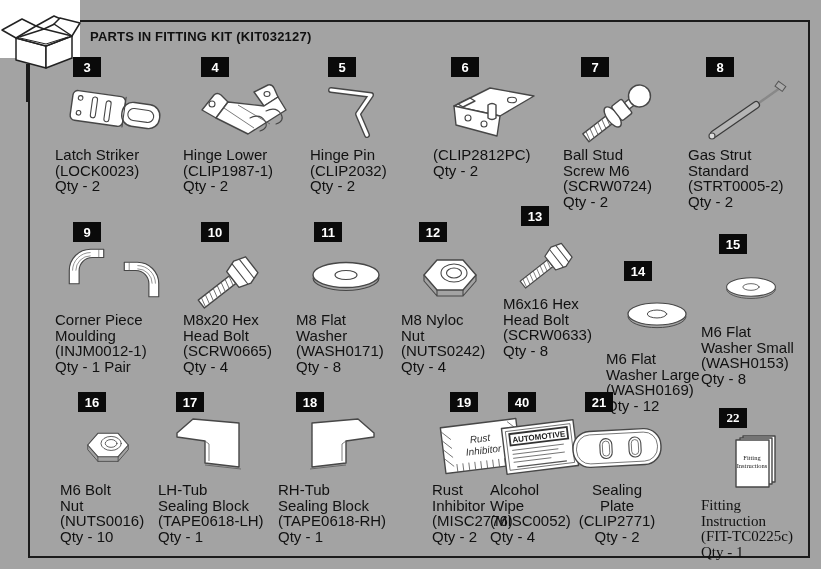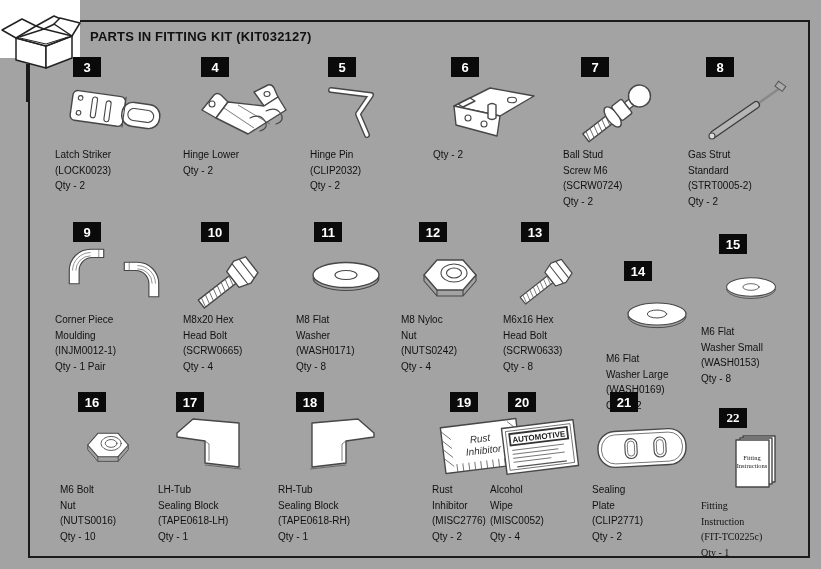--- a/index.html
+++ b/index.html
@@ -6,21 +6,21 @@
   .page{position:relative;width:821px;height:569px;background:#a3a3a3;overflow:hidden;
         font-family:"Liberation Sans",sans-serif;color:#111;padding-left:11px;}
   .frame{position:absolute;left:28px;top:20px;width:778px;height:534px;border:2px solid #1b1b1b;}
   .corner-mask{position:absolute;left:0;top:0;width:80px;height:58px;background:#fff;}
   .box-icon{position:absolute;left:0;top:2px;}
   .title{position:absolute;left:90px;top:29px;font-size:13px;font-weight:bold;letter-spacing:.2px;white-space:nowrap;}
   .cell{position:absolute;}
   .badge{margin-left:18px;width:28px;height:20px;background:#0a0a0a;color:#fff;
          font-weight:bold;font-size:13px;display:flex;align-items:center;justify-content:center;}
   .art{height:70px;display:flex;align-items:center;justify-content:center;}
-  .label{font-size:10px;line-height:15.5px;}
+  .label{font-size:15px;line-height:15.5px;}
   .ln{white-space:nowrap;}
   svg{overflow:visible;}
   .s  {stroke:#474747;stroke-width:1.4;fill:#fff;stroke-linejoin:round;stroke-linecap:round;}
   .sn {stroke:#474747;stroke-width:1.1;fill:none;stroke-linejoin:round;stroke-linecap:round;}
   .thin{stroke:#5a5a5a;stroke-width:.8;fill:none;}
 </style>
 </head>
 <body>
 
 <div class="page">
@@ -111,20 +111,21 @@
         <ellipse class="sn" cx="73" cy="14" rx="3" ry="2.5"></ellipse>
         <path class="s" d="M22,38 L34,22 L70,26 L84,17 L92,30 L54,54 Z"></path>
         <path class="thin" d="M30,28 L60,48 M44,25 L76,44"></path>
         <path class="sn" d="M56,38 q10,-5 15,3 q4,7 -5,10"></path>
         <path class="sn" d="M72,31 q10,-5 15,3 q4,7 -5,10"></path>
       </svg>
     </div>
     <div class="label">
       <div class="ln">Hinge Lower</div>
       <div class="ln"></div>
+      <div class="ln">(CLIP1987-1)</div>
       <div class="ln">Qty - 2</div>
     </div>
   </div>
 
   <div class="cell" style="left:310px;top:57px;width:118px;">
     <div class="badge">5</div>
     <div class="art">
       <svg width="100" height="64" viewBox="0 0 100 64">
         <path d="M12,10 L52,15 L39,34 L48,55" fill="none" stroke="#474747" stroke-width="6" stroke-linecap="round" stroke-linejoin="round"></path>
         <path d="M12,10 L52,15 L39,34 L48,55" fill="none" stroke="#fff" stroke-width="3.2" stroke-linecap="round" stroke-linejoin="round"></path>
@@ -145,20 +146,21 @@
         <path class="s" d="M10,26 L46,8 L90,16 L56,36 Z"></path>
         <path class="s" d="M10,26 L56,36 L53,56 L12,45 Z"></path>
         <path class="s" d="M14,24 L26,18 L31,21 L19,27 Z"></path>
         <ellipse class="sn" cx="68" cy="20" rx="4.5" ry="2.8"></ellipse>
         <circle class="sn" cx="24" cy="38" r="3"></circle>
         <circle class="sn" cx="40" cy="44" r="3"></circle>
         <path class="s" d="M44,25 q4,-3 8,0 l0,13 q-4,3 -8,0 Z"></path>
       </svg>
     </div>
     <div class="label">
+      <div class="ln">(CLIP2812PC)</div>
       <div class="ln">Qty - 2</div>
     </div>
   </div>
 
   <div class="cell" style="left:563px;top:57px;width:112px;">
     <div class="badge">7</div>
     <div class="art">
       <svg width="100" height="64" viewBox="0 0 100 64">
         <g transform="rotate(-38 50 32)">
           <rect class="s" x="8" y="27" width="30" height="10"></rect>
@@ -255,21 +257,21 @@
         </svg>
     </div>
     <div class="label">
       <div class="ln">M8 Nyloc</div>
       <div class="ln">Nut</div>
       <div class="ln">(NUTS0242)</div>
       <div class="ln">Qty - 4</div>
     </div>
   </div>
 
-  <div class="cell" style="left:503px;top:222px;width:100px;">
+  <div class="cell" style="left:503px;top:206px;width:100px;">
     <div class="badge">13</div>
     <div class="art">
       <svg width="100" height="64" viewBox="0 0 100 64">
         <g transform="translate(50,32) scale(0.87) translate(-50,-32)">
             <use href="#sym-bolt"></use>
           </g>
       </svg>
     </div>
     <div class="label">
       <div class="ln">M6x16 Hex</div>
@@ -377,42 +379,42 @@
     </div>
     <div class="label">
       <div class="ln">Rust</div>
       <div class="ln">Inhibitor</div>
       <div class="ln">(MISC2776)</div>
       <div class="ln">Qty - 2</div>
     </div>
   </div>
 
   <div class="cell" style="left:490px;top:392px;width:100px;">
-    <div class="badge">20</div>
+    <div class="badge">40</div>
     <div class="art">
       <svg width="100" height="64" viewBox="0 0 100 64">
         <g transform="rotate(-7 50 32)">
           <rect class="s" x="14" y="9" width="72" height="46"></rect>
           <rect class="thin" x="17.5" y="12.5" width="65" height="39"></rect>
           <rect x="21" y="15.5" width="58" height="11.5" fill="none" stroke="#333" stroke-width="1.8"></rect>
           <text x="50" y="24.5" font-size="8" font-weight="bold" text-anchor="middle" fill="#222">AUTOMOTIVE</text>
           <path class="thin" d="M22,32 h52 M22,36 h46 M22,40 h52 M22,44 h38"></path>
           <path d="M25,49 h50" stroke="#555" stroke-width="1.4" fill="none"></path>
         </g>
       </svg>
     </div>
     <div class="label">
       <div class="ln">Alcohol</div>
       <div class="ln">Wipe</div>
       <div class="ln">(MISC0052)</div>
       <div class="ln">Qty - 4</div>
     </div>
   </div>
 
-  <div class="cell" style="left:592px;top:392px;width:100px;">
+  <div class="cell" style="left:567px;top:392px;width:100px;text-align:center;">
     <div class="badge">21</div>
     <div class="art">
       <svg width="100" height="64" viewBox="0 0 100 64">
         <g transform="rotate(-3 50 33)">
           <rect class="s" x="6" y="15" width="88" height="36" rx="17"></rect>
           <rect class="thin" x="9.5" y="18.5" width="81" height="29" rx="13.5"></rect>
           <rect class="sn" x="33" y="23" width="12" height="20" rx="6"></rect>
           <rect class="thin" x="35.5" y="25.5" width="7" height="15" rx="3.5"></rect>
           <rect class="sn" x="62" y="23" width="12" height="20" rx="6"></rect>
           <rect class="thin" x="64.5" y="25.5" width="7" height="15" rx="3.5"></rect>

